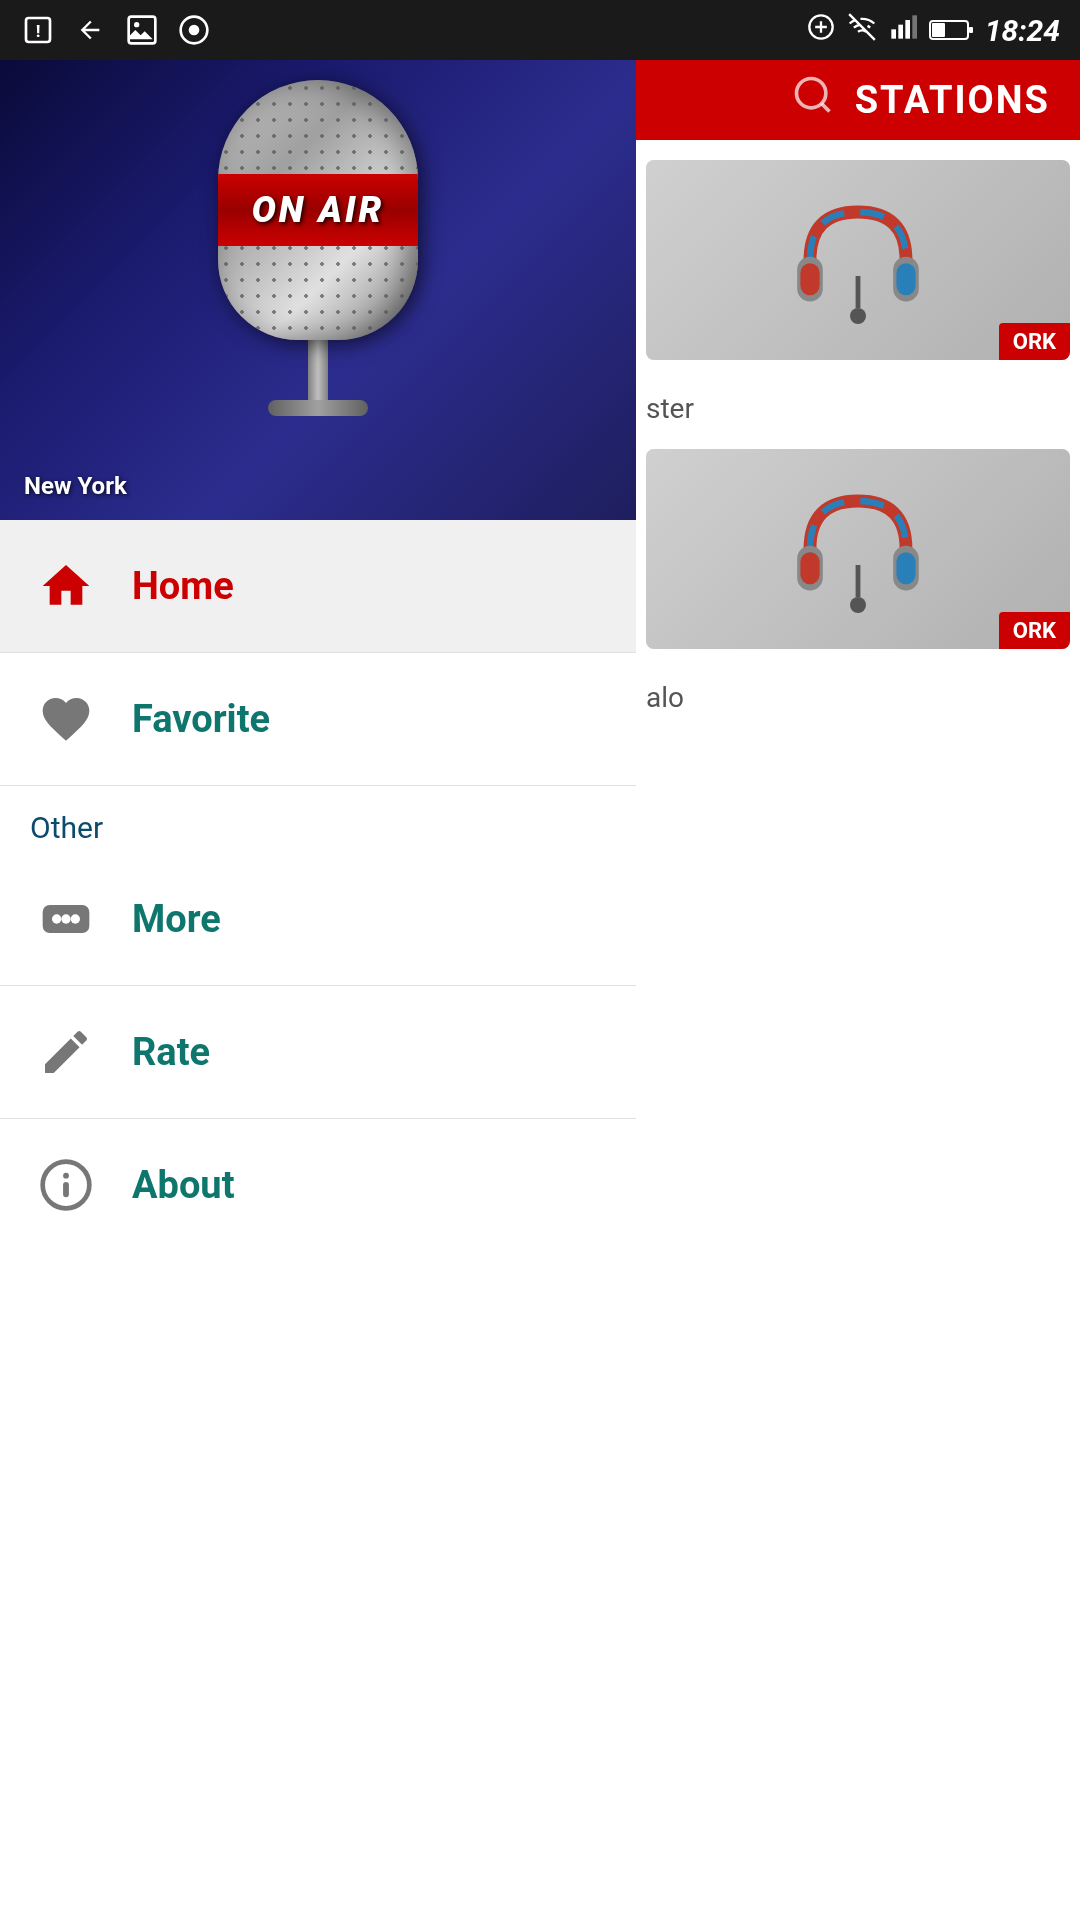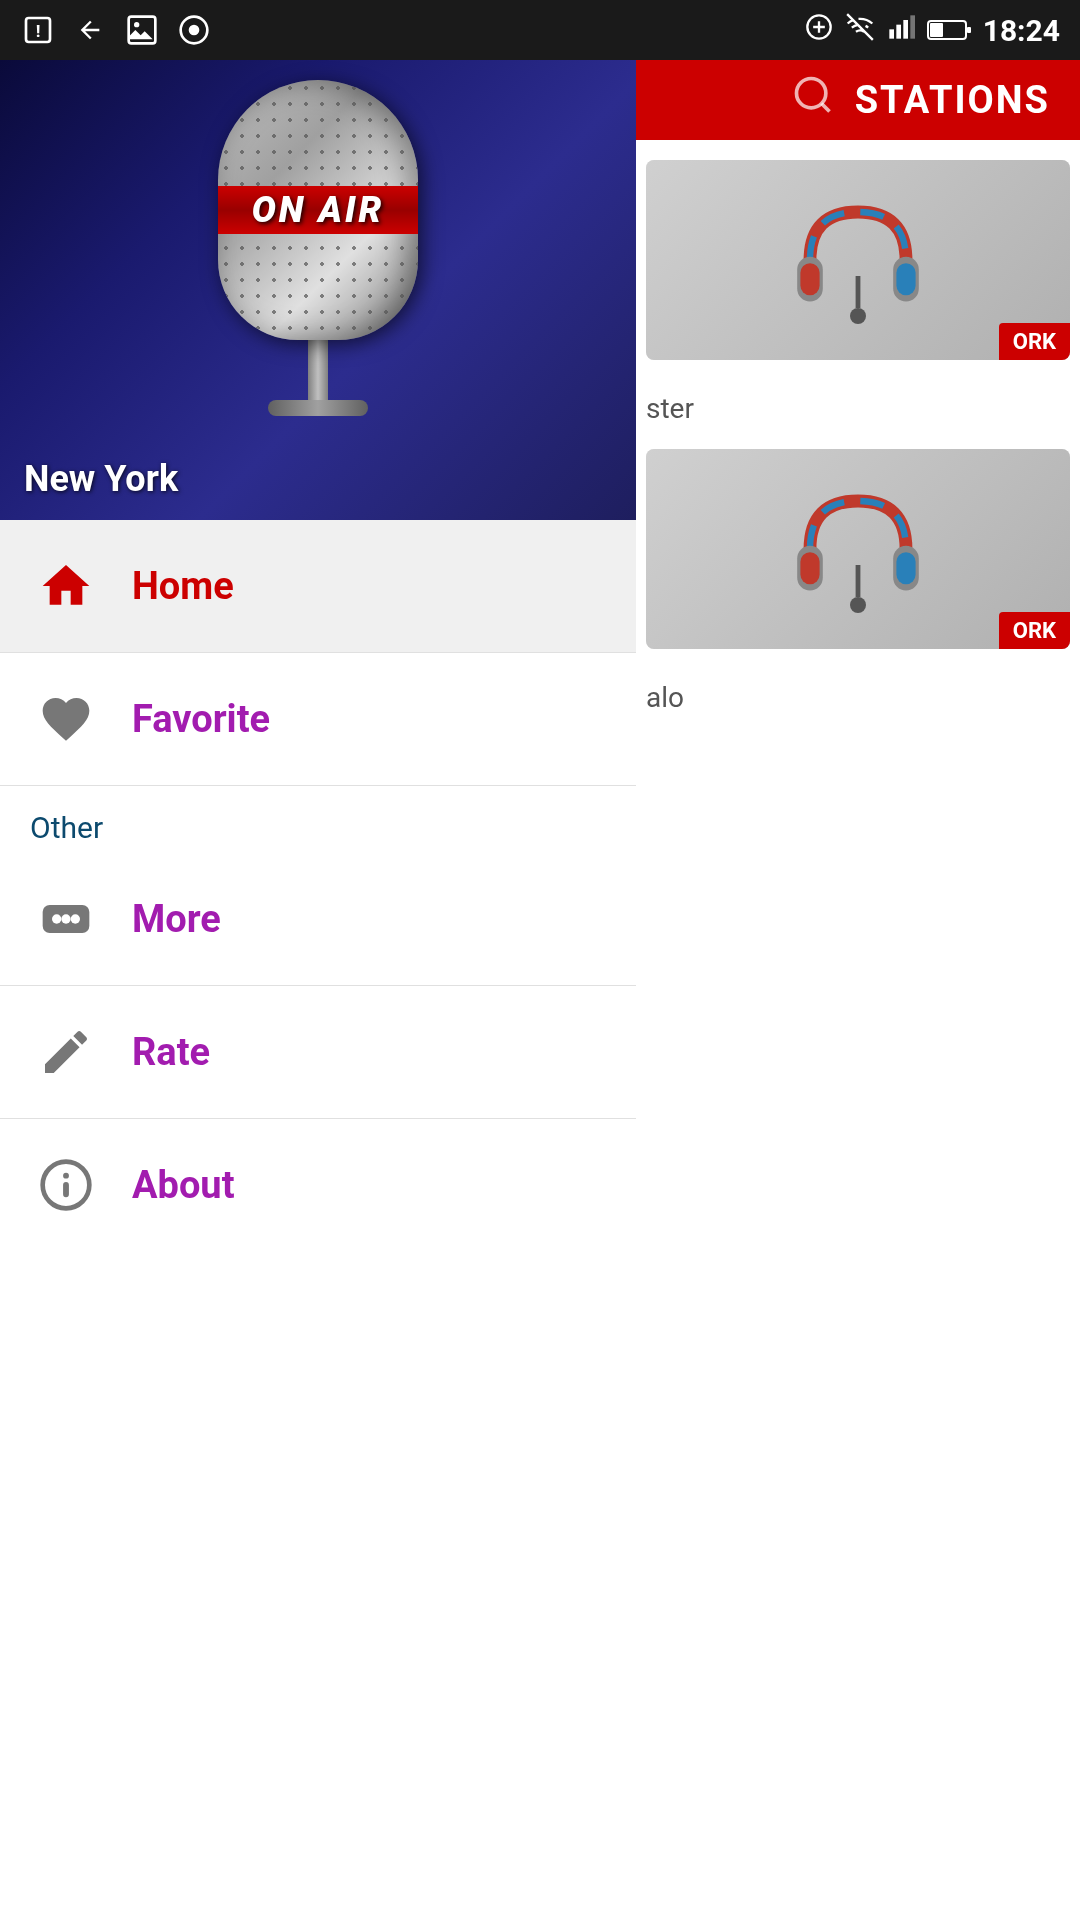--- a/index.html
+++ b/index.html
@@ -33,20 +33,21 @@
       align-items: center;
       gap: 16px;
     }
     .status-bar-right {
       display: flex;
       align-items: center;
       gap: 12px;
       font-size: 26px;
       color: #fff;
       font-weight: bold;
+      font-style: italic;
     }
     .status-icon {
       width: 36px;
       height: 36px;
       display: flex;
       align-items: center;
       justify-content: center;
     }
 
     
@@ -172,21 +173,21 @@
       border-radius: 100px 100px 80px 80px;
       opacity: 0.7;
     }
 
     .mic-band {
       position: absolute;
       top: 50%;
       left: 0;
       right: 0;
       transform: translateY(-50%);
-      height: 48px;
+      height: 72px;
       background: linear-gradient(to bottom, #cc0000, #990000, #cc0000);
       display: flex;
       align-items: center;
       justify-content: center;
       z-index: 5;
       text-align: center;
     }
 
     .mic-band-text {
       color: #fff;
@@ -210,21 +211,21 @@
       background: linear-gradient(to right, #606060, #a0a0a0, #606060);
       border-radius: 8px;
       margin: 0 auto;
     }
 
     .hero-location {
       position: absolute;
       bottom: 20px;
       left: 24px;
       color: #fff;
-      font-size: 36px;
+      font-size: 24px;
       font-weight: bold;
       text-shadow: 1px 1px 4px rgba(0,0,0,0.8);
     }
 
     
     .menu-container {
       flex: 1;
       background: #fff;
       overflow-y: auto;
     }
@@ -252,21 +253,21 @@
       display: flex;
       align-items: center;
       justify-content: center;
       margin-right: 30px;
       flex-shrink: 0;
     }
 
     .menu-label {
       font-size: 38px;
       font-weight: bold;
-      color: #a21caf;
+      color: #0f766e;
     }
 
     .menu-label.active {
       color: #cc0000;
     }
 
     
     .section-header {
       padding: 24px 30px 8px;
       font-size: 30px;

